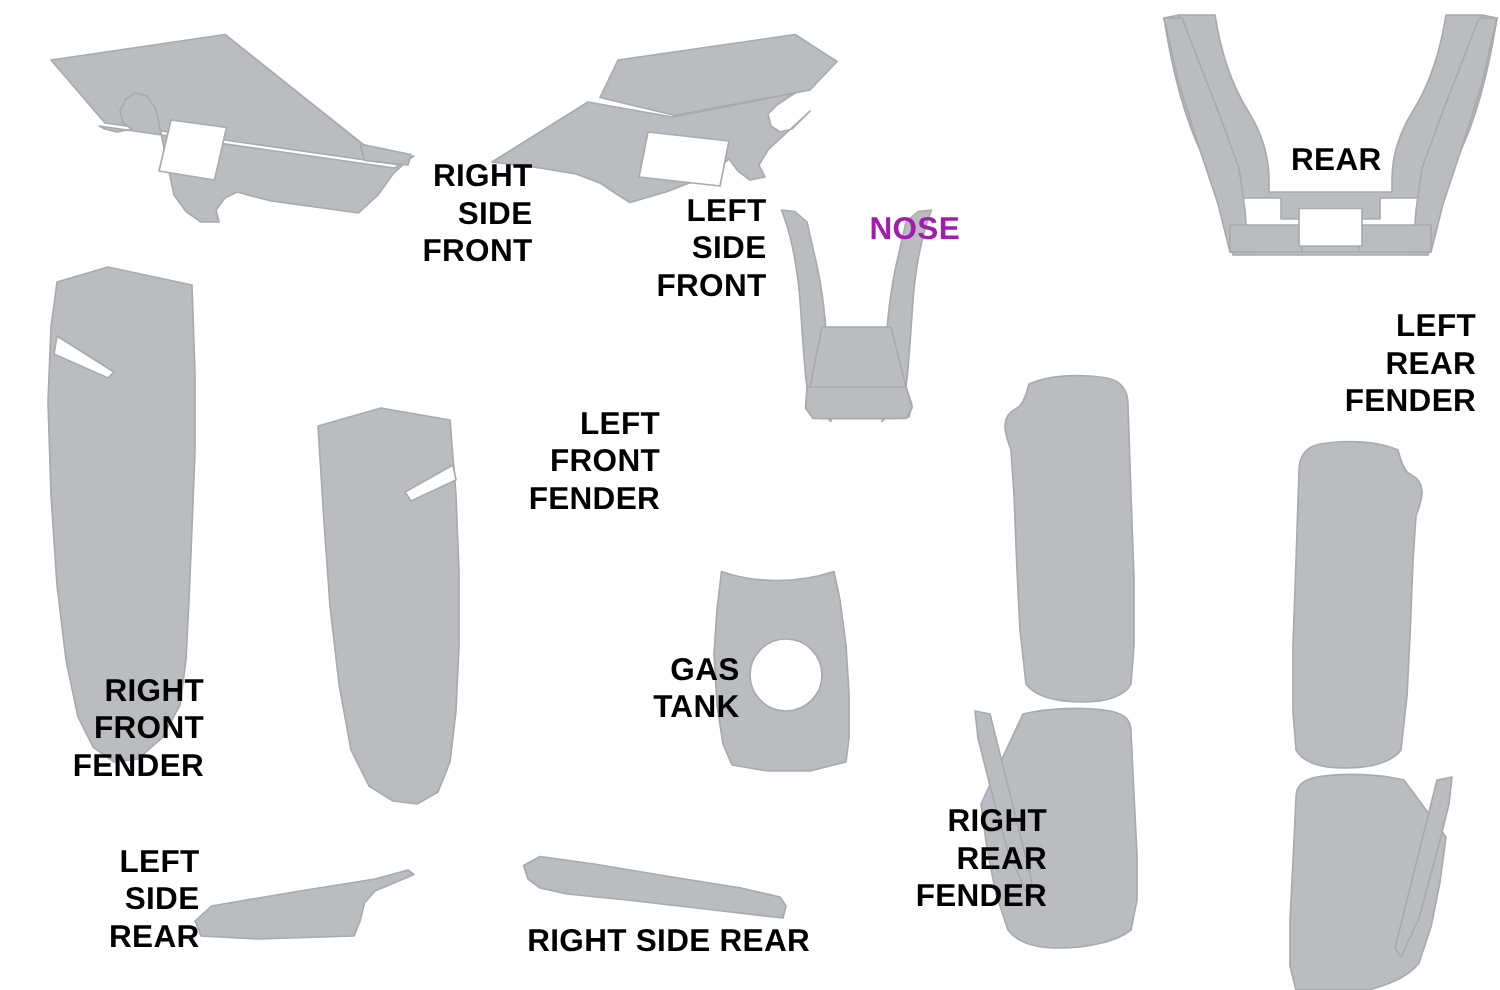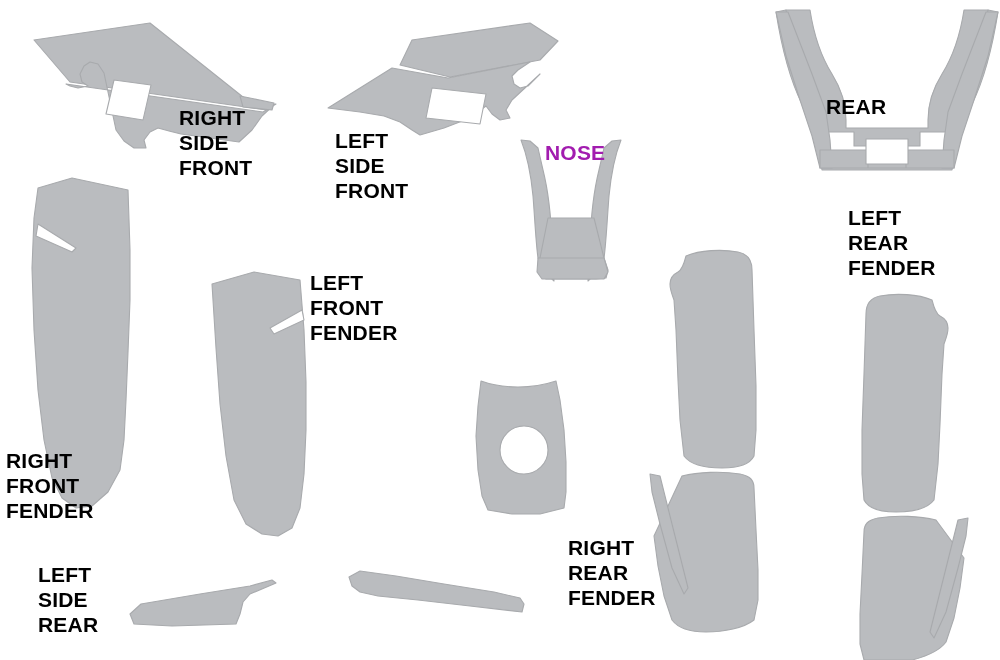--- a/index.html
+++ b/index.html
@@ -36,21 +36,21 @@
     stroke-width: 1.1;
     stroke-linejoin: round;
   }
   .label {
     position: absolute;
     color: #000000;
     font-weight: bold;
     font-size: 21px;
     line-height: 25px;
     letter-spacing: 0.2px;
-    text-align: left;
+    text-align: right;
     white-space: pre;
     text-transform: uppercase;
     user-select: none;
   }
 </style>
 </head>
 <body>
 
 <div id="stage" style="background: rgb(255, 255, 255);">
 
@@ -257,27 +257,30 @@
   <div class="label" style="left: 826px; top: 94px; width: 95px; color: rgb(0, 0, 0);">REAR</div>
 
   <div class="label" style="left: 6px; top: 448px; width: 130px; color: rgb(0, 0, 0);">RIGHT
 FRONT
 FENDER</div>
 
   <div class="label" style="left: 310px; top: 270px; width: 130px; color: rgb(0, 0, 0);">LEFT
 FRONT
 FENDER</div>
 
+  <div class="label" style="left: 398px; top: 434px; width: 95px; color: rgb(0, 0, 0);">GAS
+TANK</div>
 
   <div class="label" style="left: 848px; top: 205px; width: 136px; color: rgb(0, 0, 0);">LEFT
 REAR
 FENDER</div>
 
   <div class="label" style="left: 568px; top: 535px; width: 130px; color: rgb(0, 0, 0);">RIGHT
 REAR
 FENDER</div>
 
   <div class="label" style="left: 38px; top: 562px; width: 95px; color: rgb(0, 0, 0);">LEFT
 SIDE
 REAR</div>
 
+  <div class="label" style="left: 300px; top: 615px; width: 240px; color: rgb(0, 0, 0);">RIGHT SIDE REAR</div>
 
 </div>
 
 </body></html>

